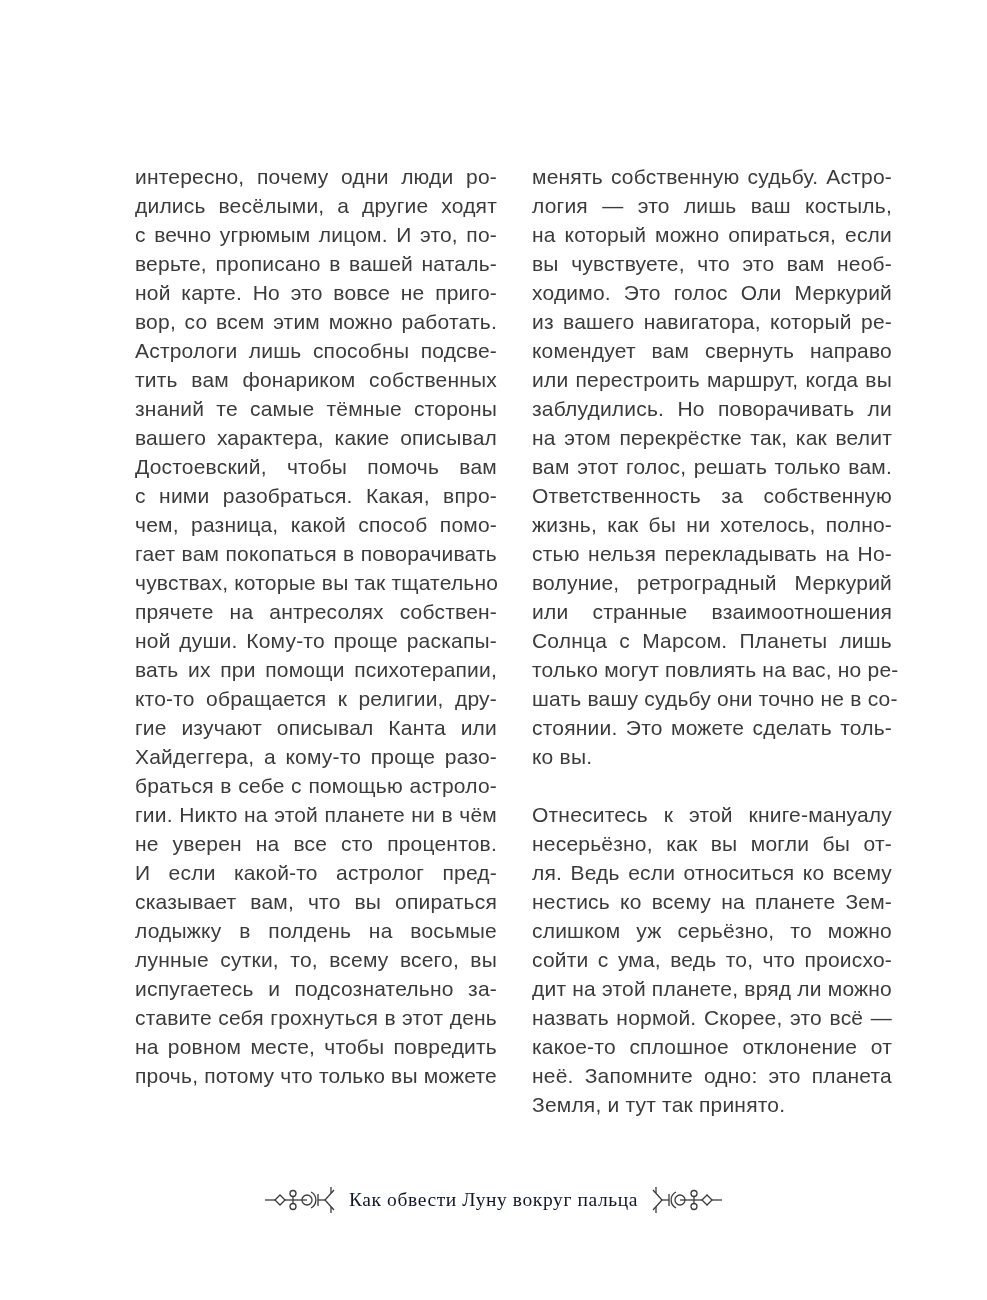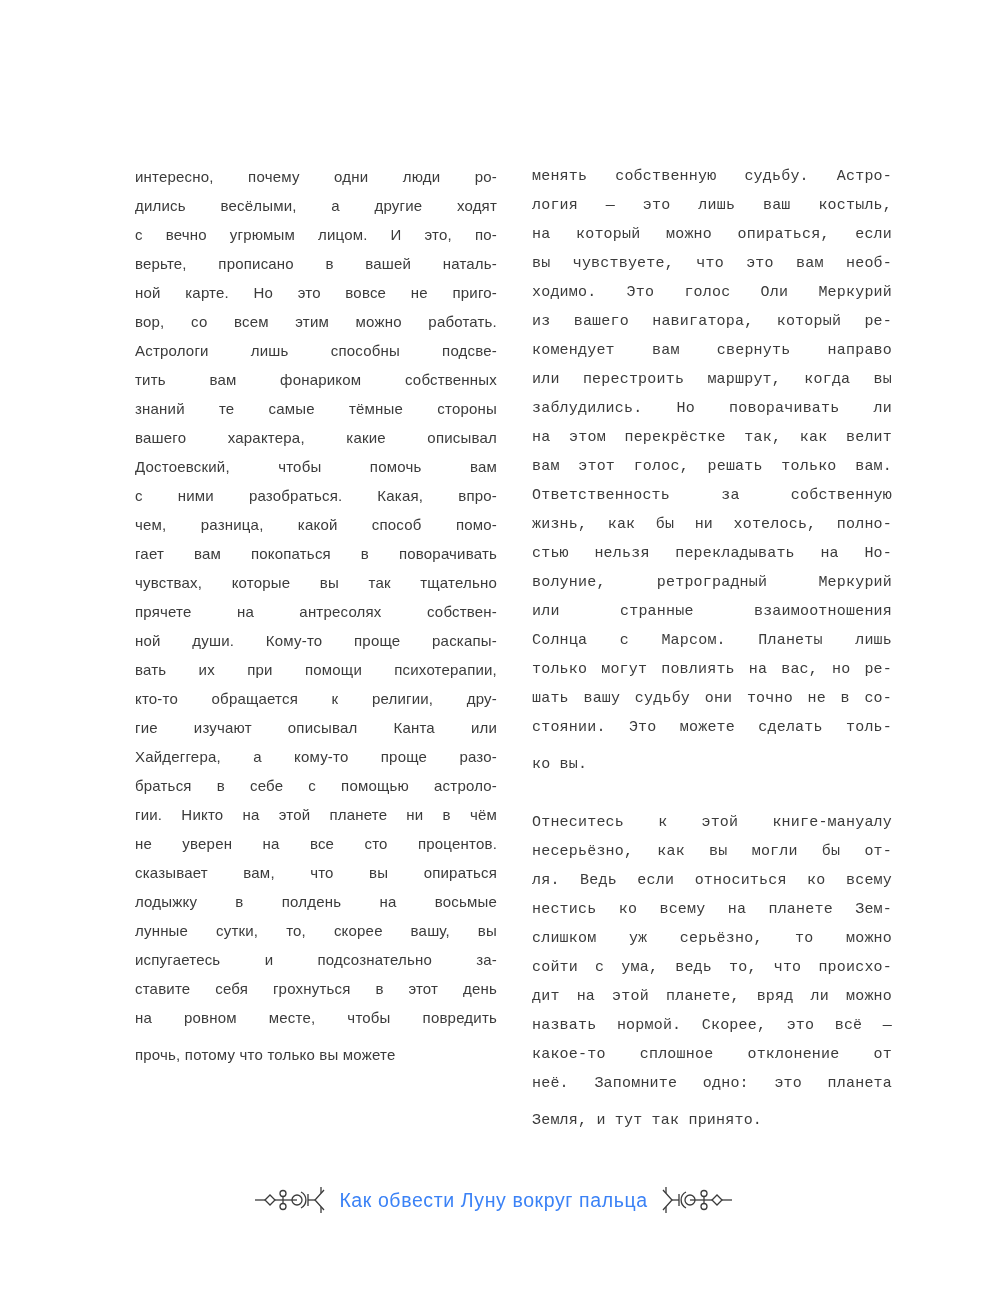--- a/index.html
+++ b/index.html
@@ -18,57 +18,57 @@
   .page {
     position: absolute;
     left: 0; top: 0;
     width: 987px;
     height: 1300px;
   }
   .column {
     position: absolute;
     top: 162px;
     width: 362px;
-    font-size: 15px;
+    font-size: 21px;
     line-height: 29px;
     letter-spacing: 0.2px;
   }
   .col-left { left: 135px; }
-  .col-right { left: 532px; width: 360px; font-family: Liberation Mono, monospace; }
+  .col-right { left: 532px; width: 360px; }
   .line {
     display: block;
     height: 29px;
     white-space: nowrap;
     text-align: justify;
     text-align-last: justify;
   }
   .line.last {
     text-align-last: left;
-    margin-top: 8px;
   }
   .para-gap {
     display: block;
     height: 29px;
   }
   .footer {
     position: absolute;
     top: 1185px;
     left: 0;
     width: 987px;
     height: 30px;
     display: flex;
     align-items: center;
     justify-content: center;
   }
   .footer-title {
     font-size: 19.5px;
     letter-spacing: 0.6px;
-    color: #3b82f6;
+    color: #0f172a;
     margin: 0 4px;
     white-space: nowrap;
+    font-family: Liberation Serif, serif;
   }
   .ornament {
     width: 82px;
     height: 30px;
     display: block;
   }
 </style>
 </head>
 <body>
 
@@ -93,23 +93,24 @@
         <span class="line">чувствах, которые вы так тщательно</span>
         <span class="line">прячете на антресолях собствен-</span>
         <span class="line">ной души. Кому-то проще раскапы-</span>
         <span class="line">вать их при помощи психотерапии,</span>
         <span class="line">кто-то обращается к религии, дру-</span>
         <span class="line">гие изучают описывал Канта или</span>
         <span class="line">Хайдеггера, а кому-то проще разо-</span>
         <span class="line">браться в себе с помощью астроло-</span>
         <span class="line">гии. Никто на этой планете ни в чём</span>
         <span class="line">не уверен на все сто процентов.</span>
+        <span class="line">И если какой-то астролог пред-</span>
         <span class="line">сказывает вам, что вы опираться</span>
         <span class="line">лодыжку в полдень на восьмые</span>
-        <span class="line">лунные сутки, то, скорее вашу, вы</span>
+        <span class="line">лунные сутки, то, всему всего, вы</span>
         <span class="line">испугаетесь и подсознательно за-</span>
         <span class="line">ставите себя грохнуться в этот день</span>
         <span class="line">на ровном месте, чтобы повредить</span>
         <span class="line last">прочь, потому что только вы можете</span>
       </div>
     </div>
 
   <div class="column col-right" id="col-right">
       <div>
         <span class="line">менять собственную судьбу. Астро-</span>

